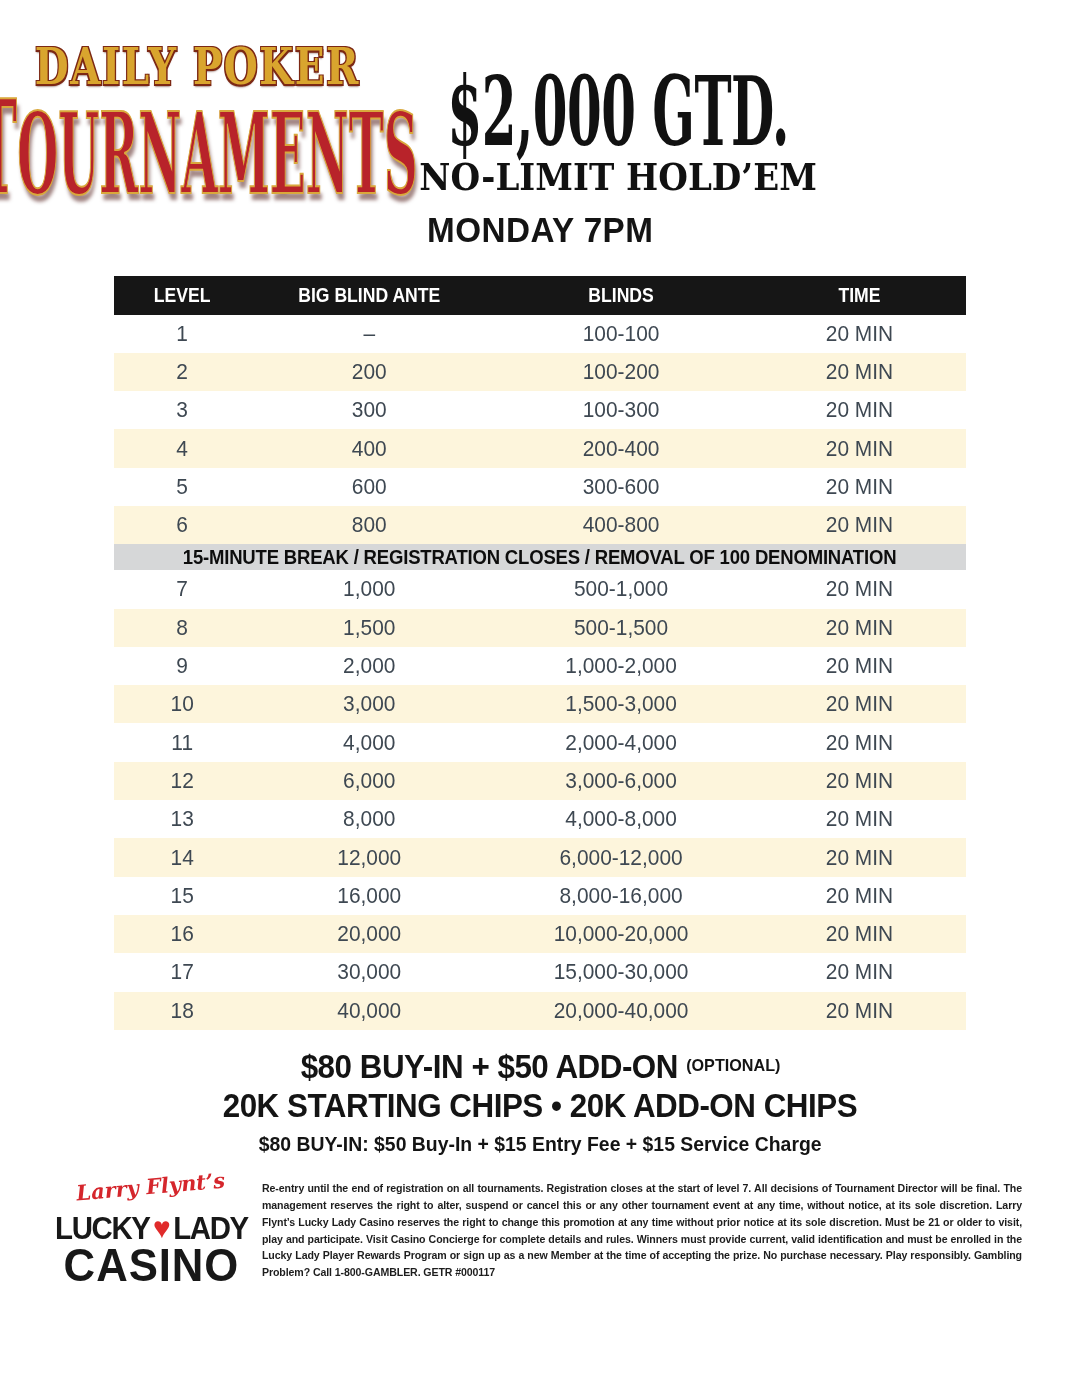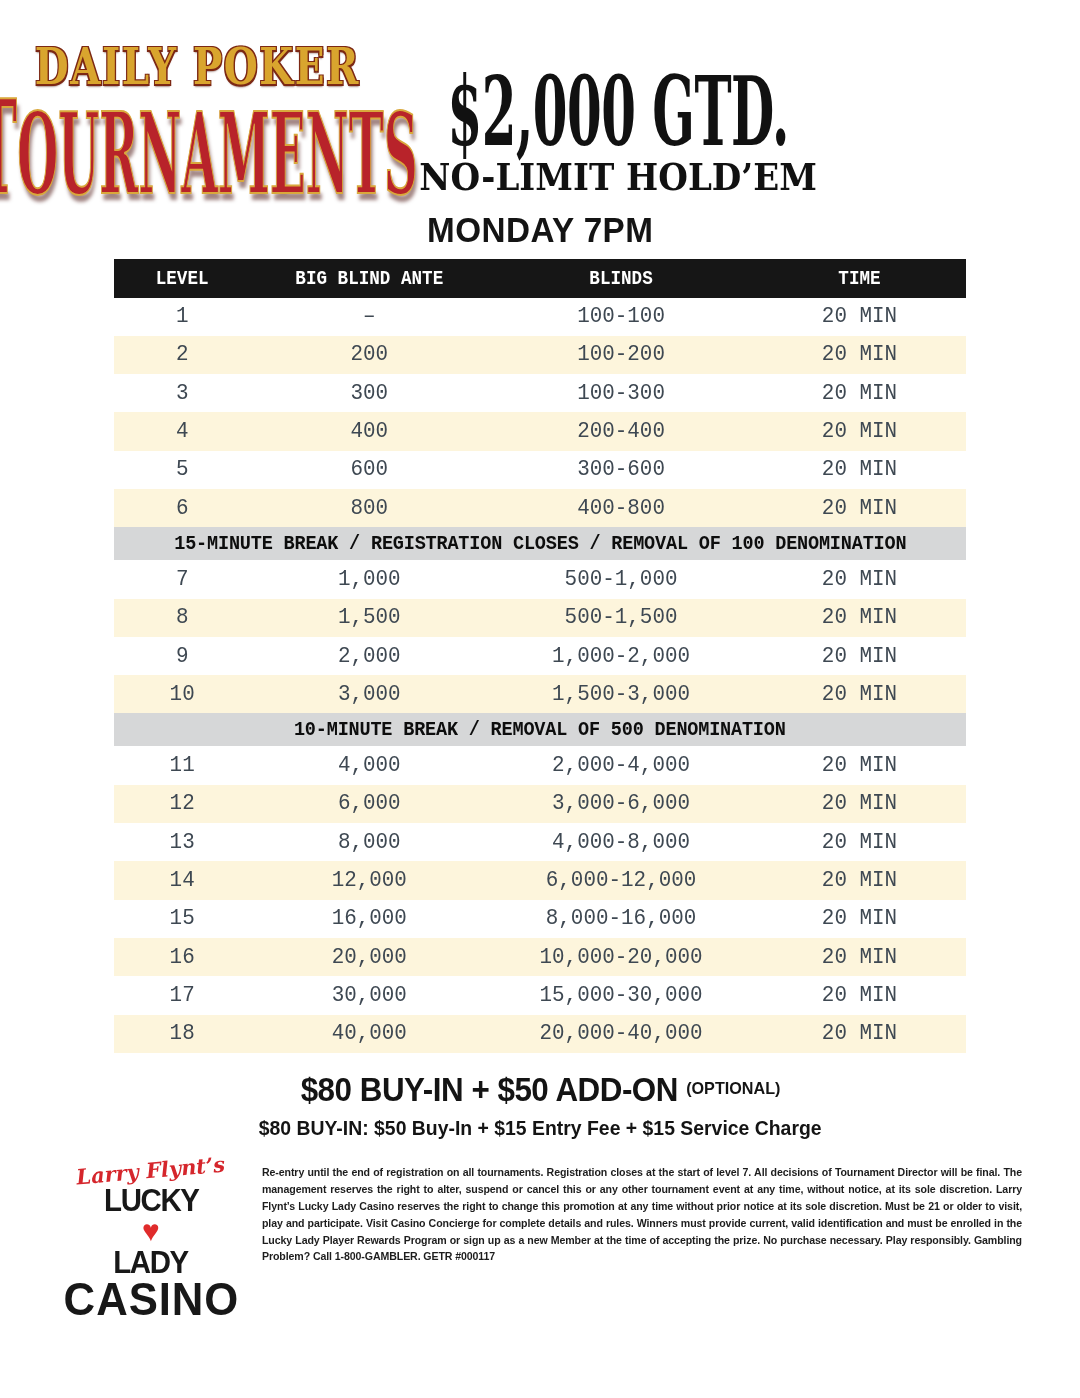--- a/index.html
+++ b/index.html
@@ -40,40 +40,40 @@
   }
 
   
   .event-title { display:flex; justify-content:center; margin-top:2px; }
   .event-title span {
     font-size:35px; font-weight:bold; color:#141414; white-space:nowrap;
     display:inline-block; transform:scaleX(0.95); transform-origin:center; letter-spacing:0.5px;
   }
 
   
-  .blinds-table { width:852px; margin:9px auto 0;font-family:Liberation Mono, monospace; }
+  .blinds-table { width:852px; margin:26px auto 0; }
   .thead {
     display:grid; grid-template-columns:16% 28% 31% 25%;
     background:#161616; height:39px; align-items:center;
   }
   .thead .hcell {
     color:#ffffff; text-align:center; font-weight:bold; font-size:20px; white-space:nowrap;
     transform:scaleX(0.88); transform-origin:center;
   }
   .row.level-row {
     display:grid; grid-template-columns:16% 28% 31% 25%;
     height:38.3px; align-items:center;
   }
   .row.level-row.shaded { background:#fdf5dc; }
   .row.level-row .cell {
     text-align:center; font-size:22px; color:#3e4852; white-space:nowrap;
     transform:scaleX(0.95); transform-origin:center;
   }
   .row.break-row {
-    height:33px; background:#d6d7d8; display:flex; align-items:center; justify-content:center;
+    height:26px; background:#d6d7d8; display:flex; align-items:center; justify-content:center;
   }
   .row.break-row span {
     font-weight:bold; font-size:19.5px; color:#0d0d0d; white-space:nowrap;
     display:inline-block; transform:scaleX(0.95); transform-origin:center; letter-spacing:-0.2px;
   }
 
   
   .buyin { margin-top:18px; text-align:left; }
   .buyin .line { display:flex; justify-content:center; }
   .buyin .big {
@@ -87,21 +87,21 @@
   }
   .buyin .spacer { height:5px; }
 
   
   .legal { display:flex; align-items:flex-start; gap:22px; margin:18px 58px 0 62px; }
   .casino-logo { flex:none; width:178px; display:flex; flex-direction:column; align-items:center; }
   .casino-script {
     font-family:"DejaVu Serif", serif; font-style:italic; font-weight:bold;
     color:#d5262c; font-size:21px; white-space:nowrap; transform:rotate(-5deg); line-height:1;
   }
-  .casino-name { display:flex; align-items:center; margin-top:3px; line-height:1;flex-direction:column; }
+  .casino-name { display:flex; align-items:center; margin-top:15px; line-height:1; }
   .casino-name .word {
     font-size:32px; font-weight:bold; color:#181818; letter-spacing:-1.5px; white-space:nowrap;
     display:inline-block; transform:scaleX(0.92); transform-origin:center;
   }
   .casino-name .heart { color:#e02b2b; font-size:30px; line-height:1; margin:0 -1px; }
   .casino-word-bottom {
     font-size:46px; font-weight:bold; color:#181818; letter-spacing:1px; line-height:0.95; white-space:nowrap;
     display:inline-block; transform:scaleX(0.95); transform-origin:center;
   }
   .fine-print {
@@ -193,23 +193,20 @@
           <div class="cell">2,000</div>
           <div class="cell">1,000-2,000</div>
           <div class="cell">20 MIN</div>
         </div>
         <div class="row level-row shaded">
           <div class="cell">10</div>
           <div class="cell">3,000</div>
           <div class="cell">1,500-3,000</div>
           <div class="cell">20 MIN</div>
         </div>
-        <div class="row break-row">
-          <span>10-MINUTE BREAK / REMOVAL OF 500 DENOMINATION</span>
-        </div>
         <div class="row level-row">
           <div class="cell">11</div>
           <div class="cell">4,000</div>
           <div class="cell">2,000-4,000</div>
           <div class="cell">20 MIN</div>
         </div>
         <div class="row level-row shaded">
           <div class="cell">12</div>
           <div class="cell">6,000</div>
           <div class="cell">3,000-6,000</div>
@@ -250,20 +247,23 @@
           <div class="cell">40,000</div>
           <div class="cell">20,000-40,000</div>
           <div class="cell">20 MIN</div>
         </div>
       </div>
   </section>
 
   <section class="buyin">
     <div class="line">
       <span class="big"><span>$80 BUY-IN + $50 ADD-ON</span> <span class="note">(OPTIONAL)</span></span>
+    </div>
+    <div class="line">
+      <span class="big">20K STARTING CHIPS • 20K ADD-ON CHIPS</span>
     </div>
     <div class="spacer"></div>
     <div class="line">
       <span class="med">$80 BUY-IN: $50 Buy-In + $15 Entry Fee + $15 Service Charge</span>
     </div>
   </section>
 
   <section class="legal">
     <div class="casino-logo">
       <div class="casino-script">Larry Flynt’s</div>

